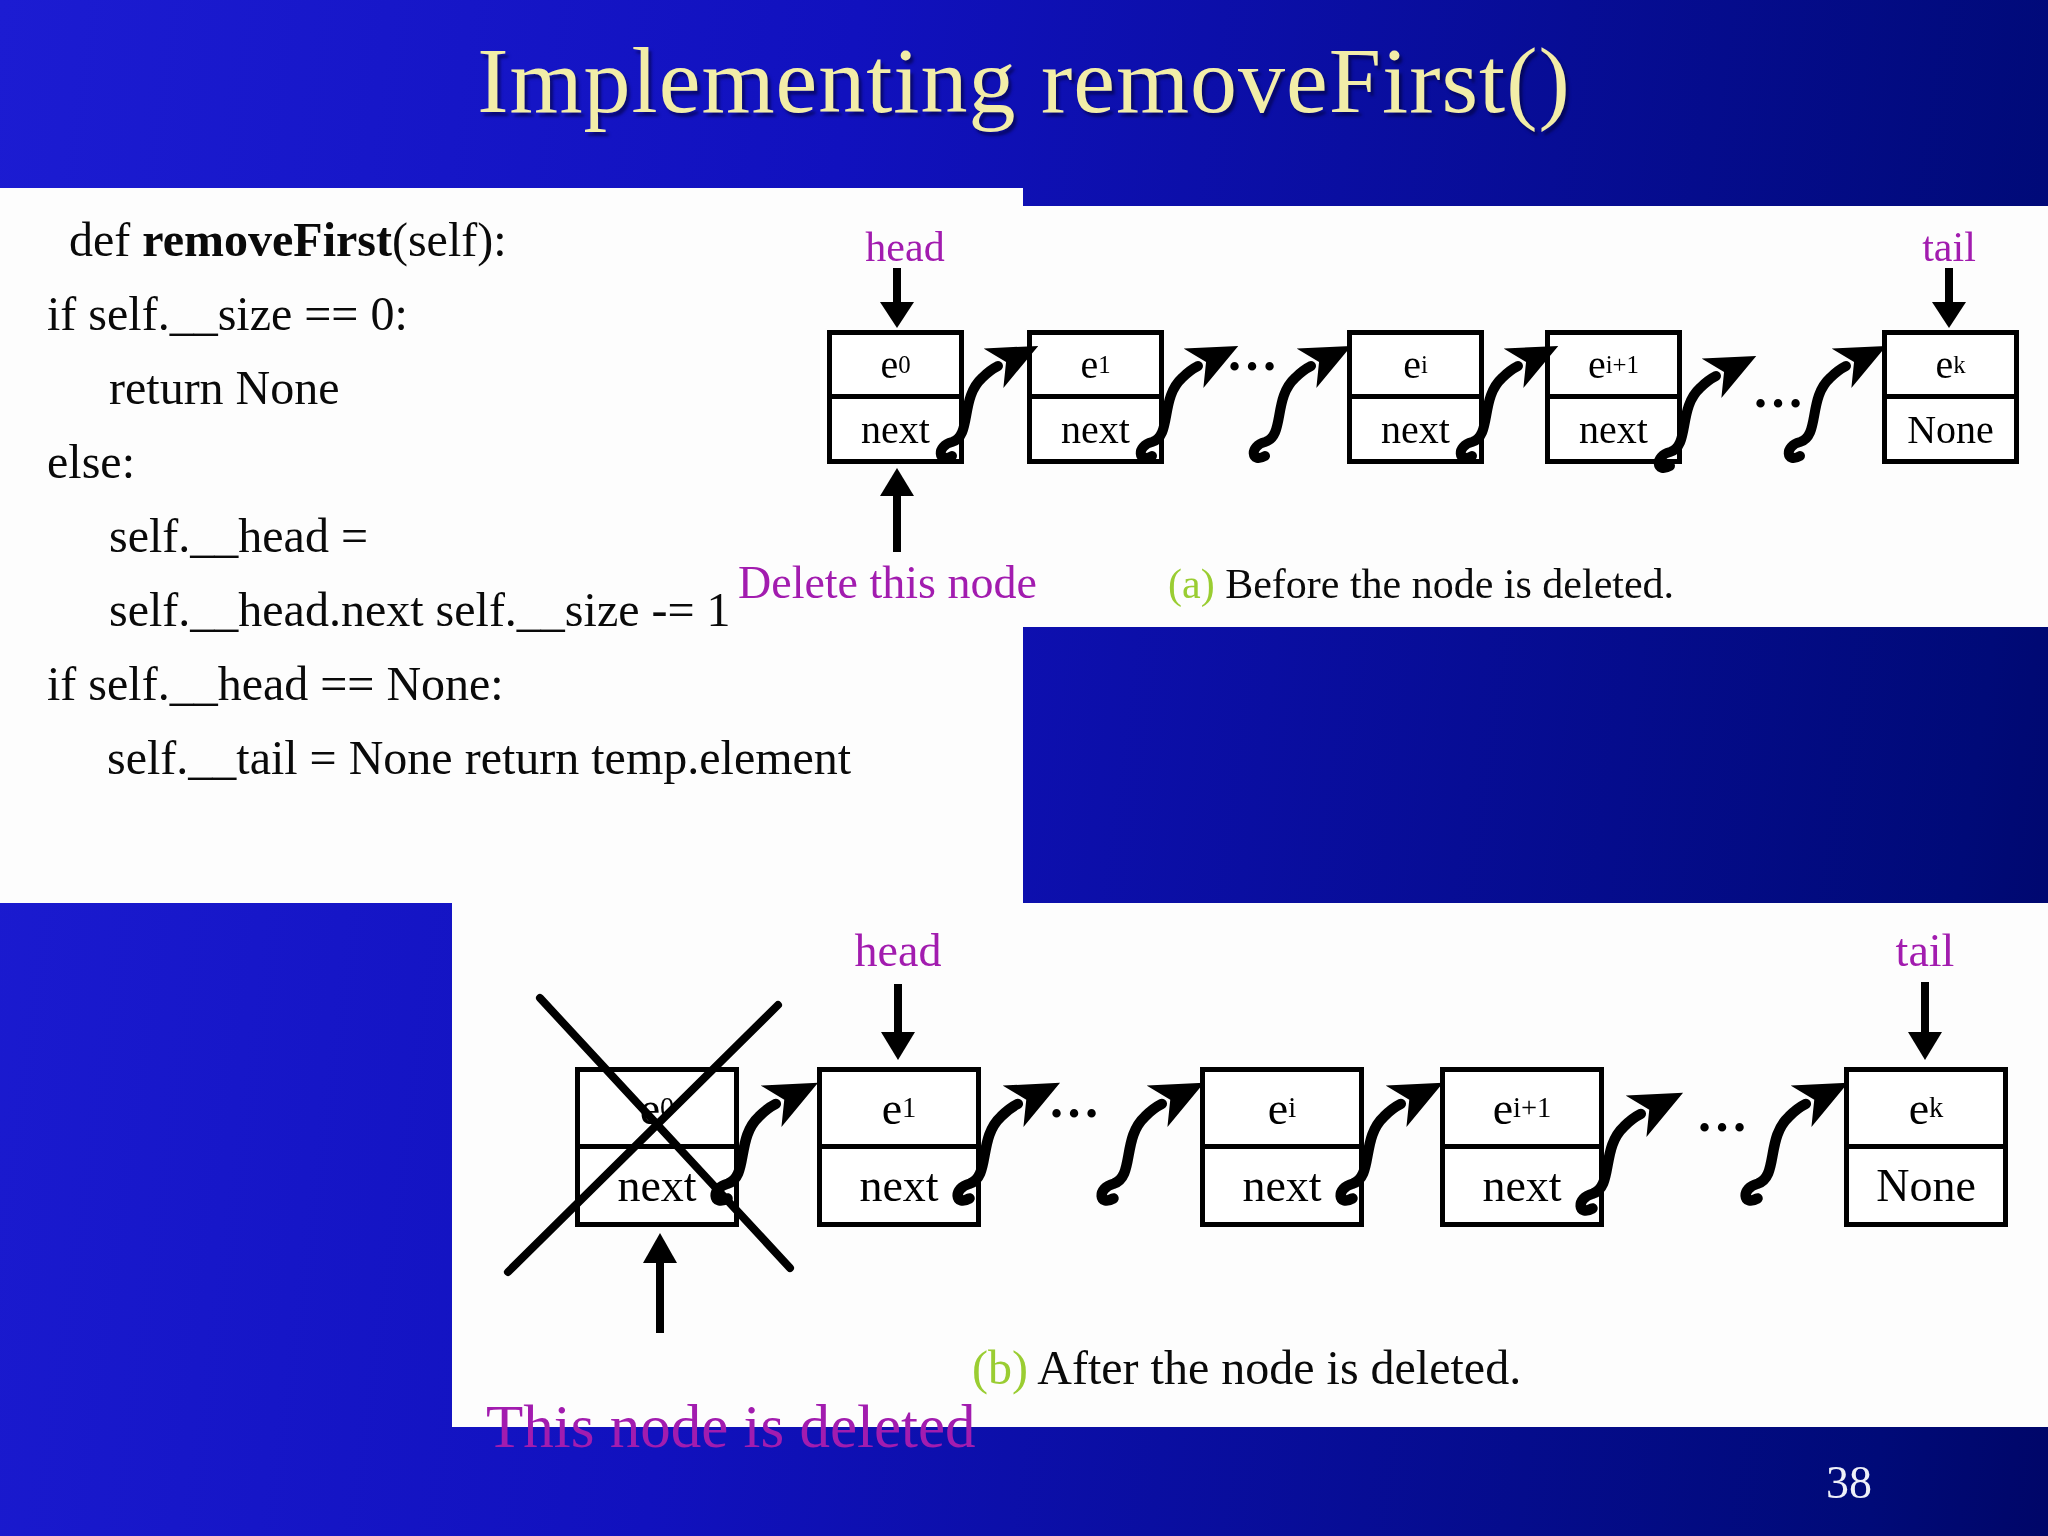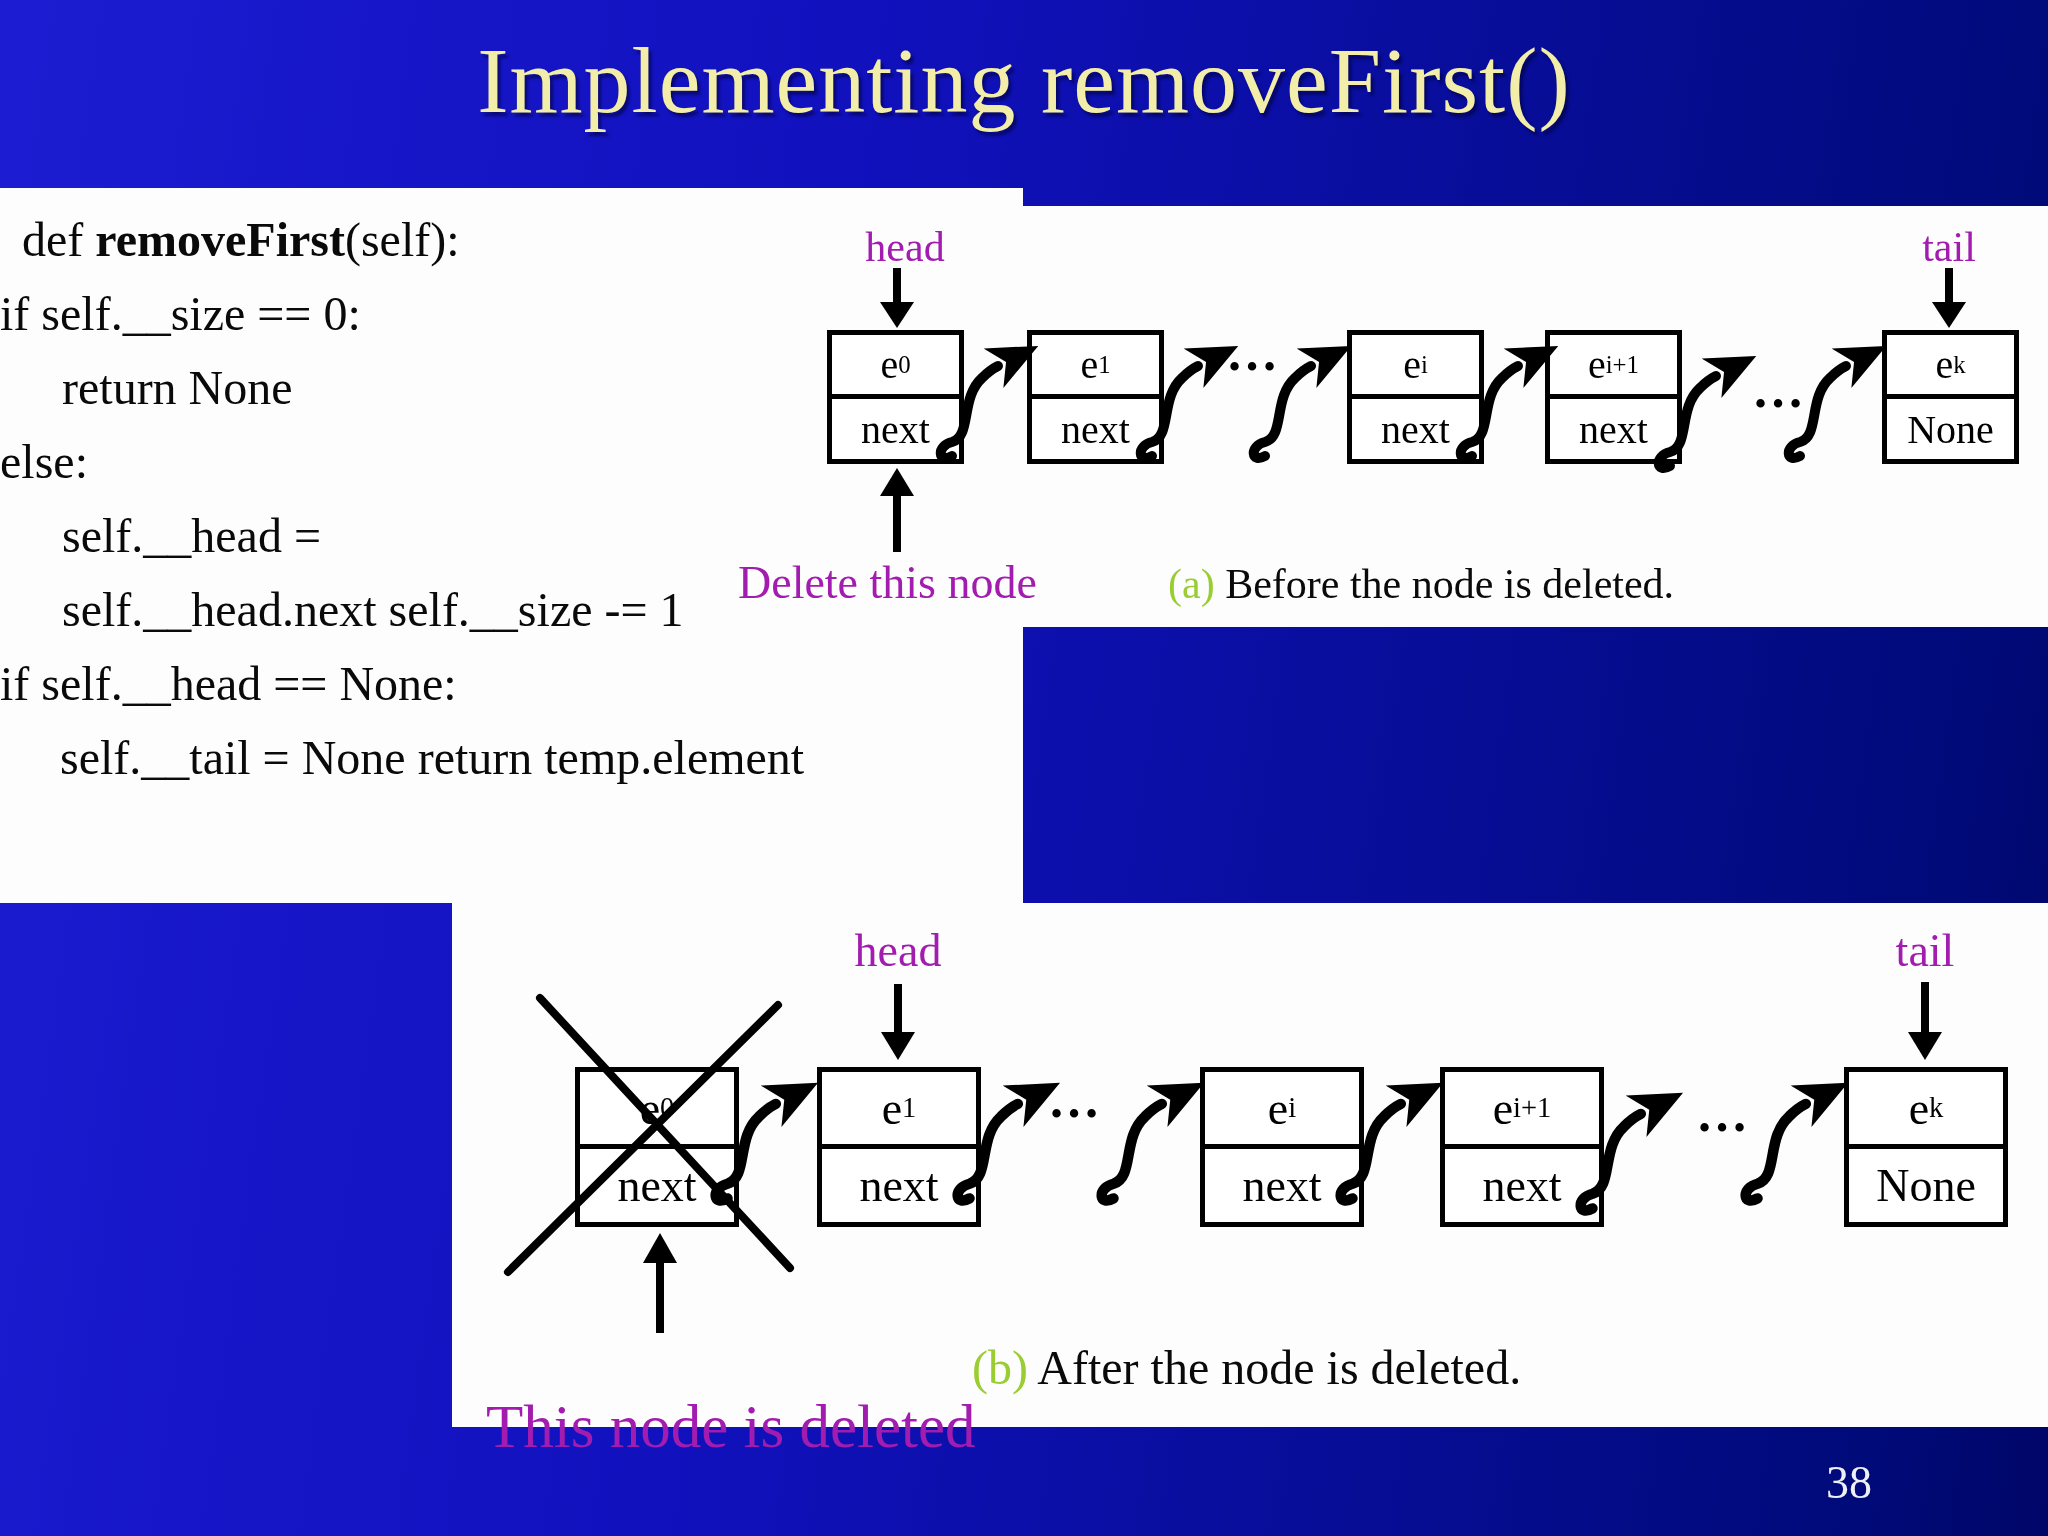--- a/index.html
+++ b/index.html
@@ -15,21 +15,21 @@
   #panel-diagB{left:452px;top:903px;width:1596px;height:524px;}
   
   .title{
     position:absolute;top:26px;left:0;width:2048px;text-align:center;
     font-size:94px;color:#f2eda8;letter-spacing:1px;
     text-shadow:3px 4px 3px rgba(0,0,50,.55);
   }
   
   .code{position:absolute;left:0;top:203px;width:1023px;color:#0a0a0a;
         font-size:48px;line-height:74px;white-space:nowrap;}
-  .code .ln{display:block;}
+  .code .ln{display:block;margin-left:47px;}
   .i0{padding-left:22px}.i1{}.i2{padding-left:62px}.i3{padding-left:60px}
   .kw{font-weight:bold;}
   
   .node{position:absolute;width:137px;height:134px;background:#fff;
         border:5px solid #000;box-sizing:border-box;display:flex;flex-direction:column;}
   .node .val{height:59px;border-bottom:5px solid #000;display:flex;align-items:center;justify-content:center;font-size:40px;}
   .node .nxt{flex:1;display:flex;align-items:center;justify-content:center;font-size:40px;}
   .node sub{font-size:62%;line-height:0;}
   .node.big{width:164px;height:160px;}
   .node.big .val{height:72px;font-size:46px;}

